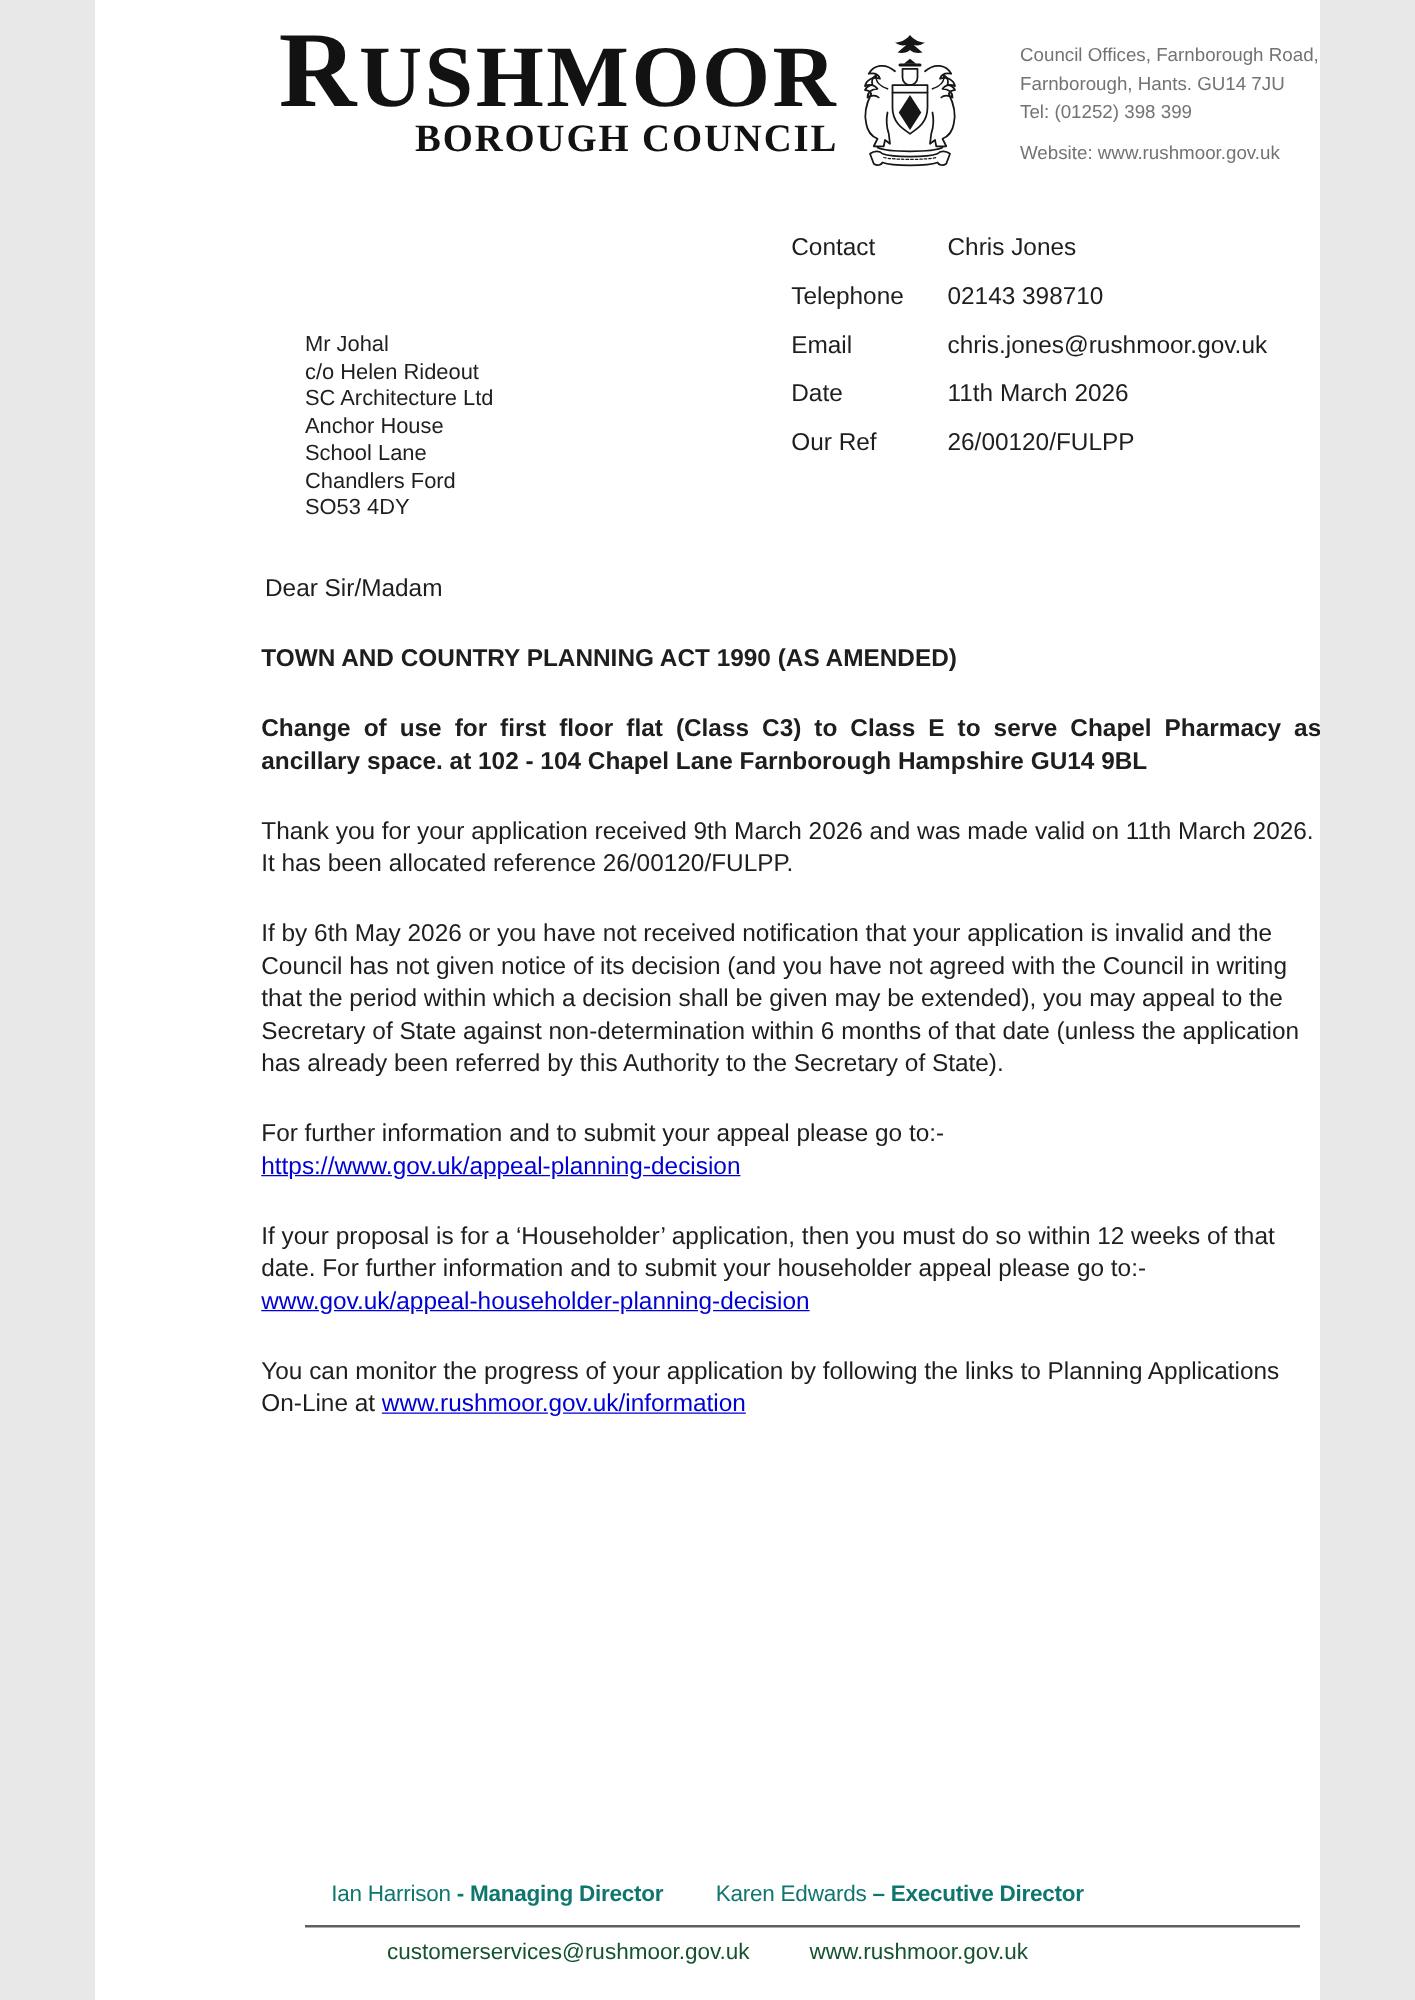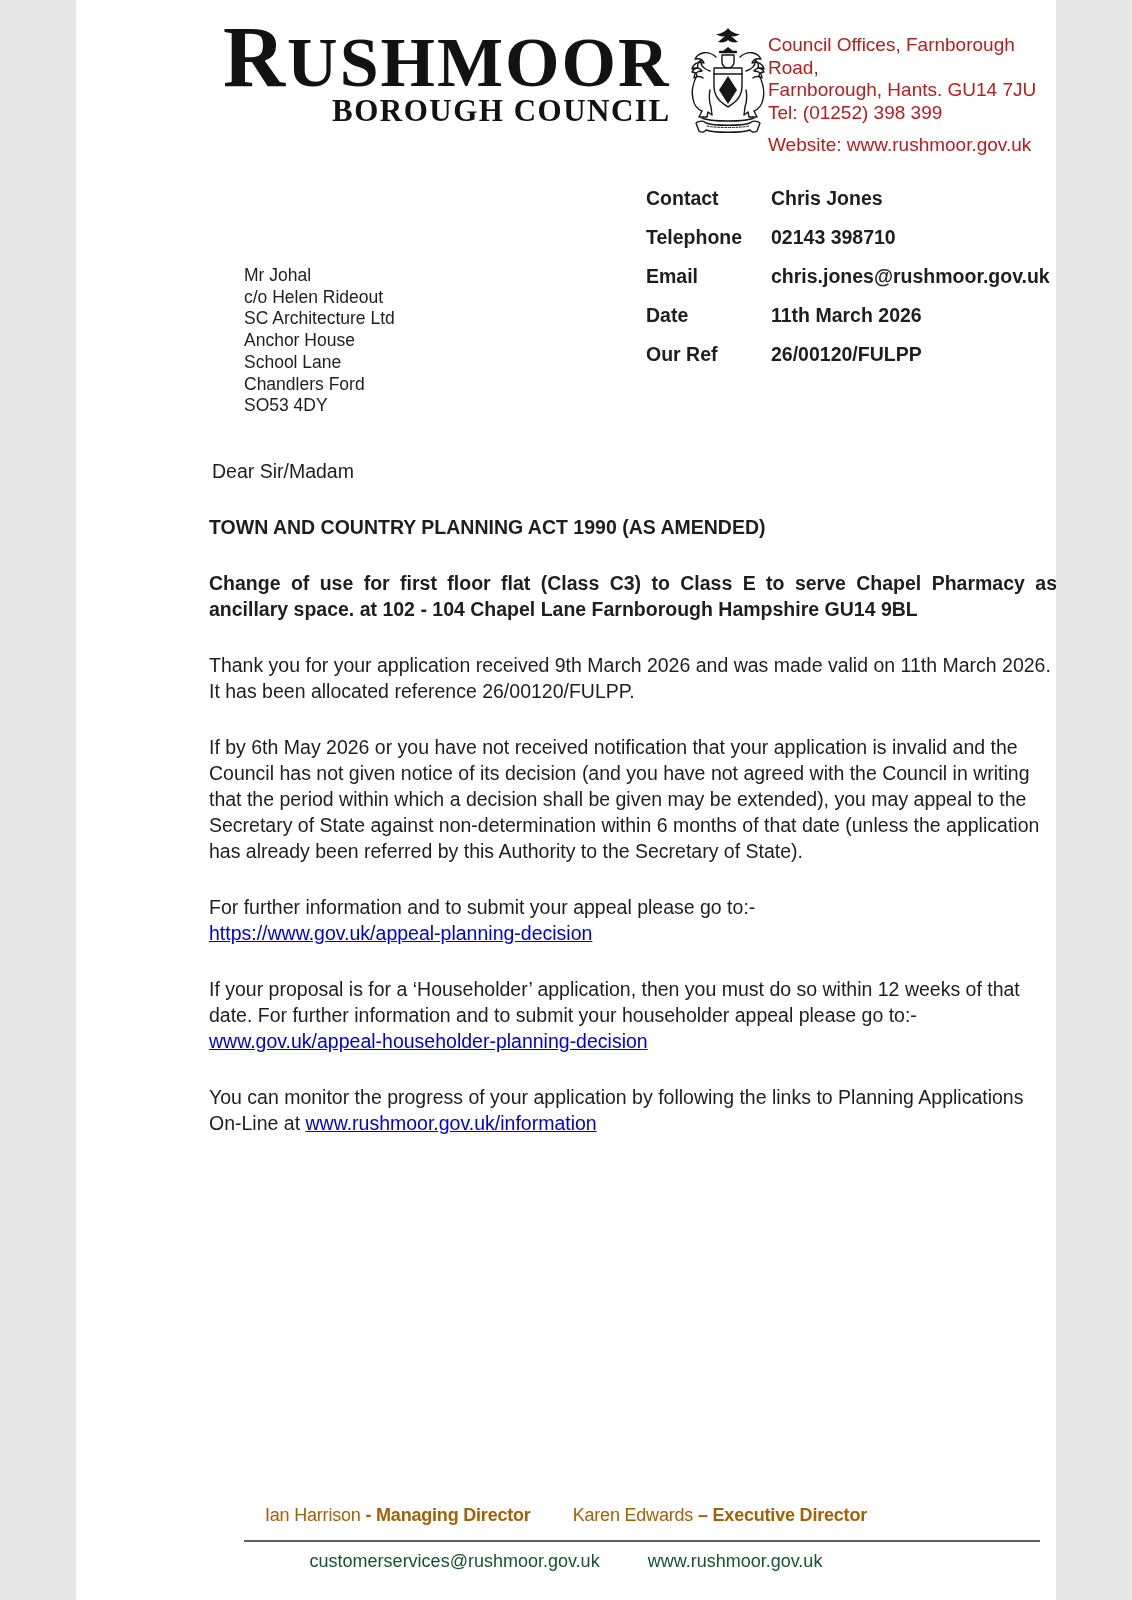--- a/index.html
+++ b/index.html
@@ -44,35 +44,34 @@
   }
   .crest {
     position: absolute;
     left: 596px;
     top: 26px;
     width: 112px;
     height: 114px;
   }
   .office {
     position: absolute;
-    left: 692px;
+    left: 740px;
     top: 34px;
-    font-size: 19px;
+    font-size: 15px;
     line-height: 22.5px;
-    color: #b91c1c;
+    color: #737373;
   }
   .office .website { margin-top: 10px; }
 
   
   .meta {
     position: absolute;
-    left: 570px;
+    left: 557px;
     top: 179px;
     font-size: 19.5px;
-    font-weight: bold;
   }
   .meta-row { display: flex; height: 39px; align-items: center; }
   .meta-label { width: 125px; flex: 0 0 125px; }
   .meta-value { white-space: nowrap; }
 
   
   .recipient {
     position: absolute;
     left: 168px;
     top: 265px;
@@ -104,21 +103,21 @@
   .directors {
     position: absolute;
     left: 0;
     top: 1505px;
     width: 100%;
     display: flex;
     justify-content: center;
     gap: 42px;
     font-size: 18px;
     letter-spacing: -0.2px;
-    color: #a16207;
+    color: #0f766e;
     white-space: nowrap;
   }
   .directors b { font-weight: bold; }
   .footer-rule {
     position: absolute;
     left: 168px;
     top: 1540px;
     width: 796px;
     border-top: 2px solid #5f5f5f;
   }

